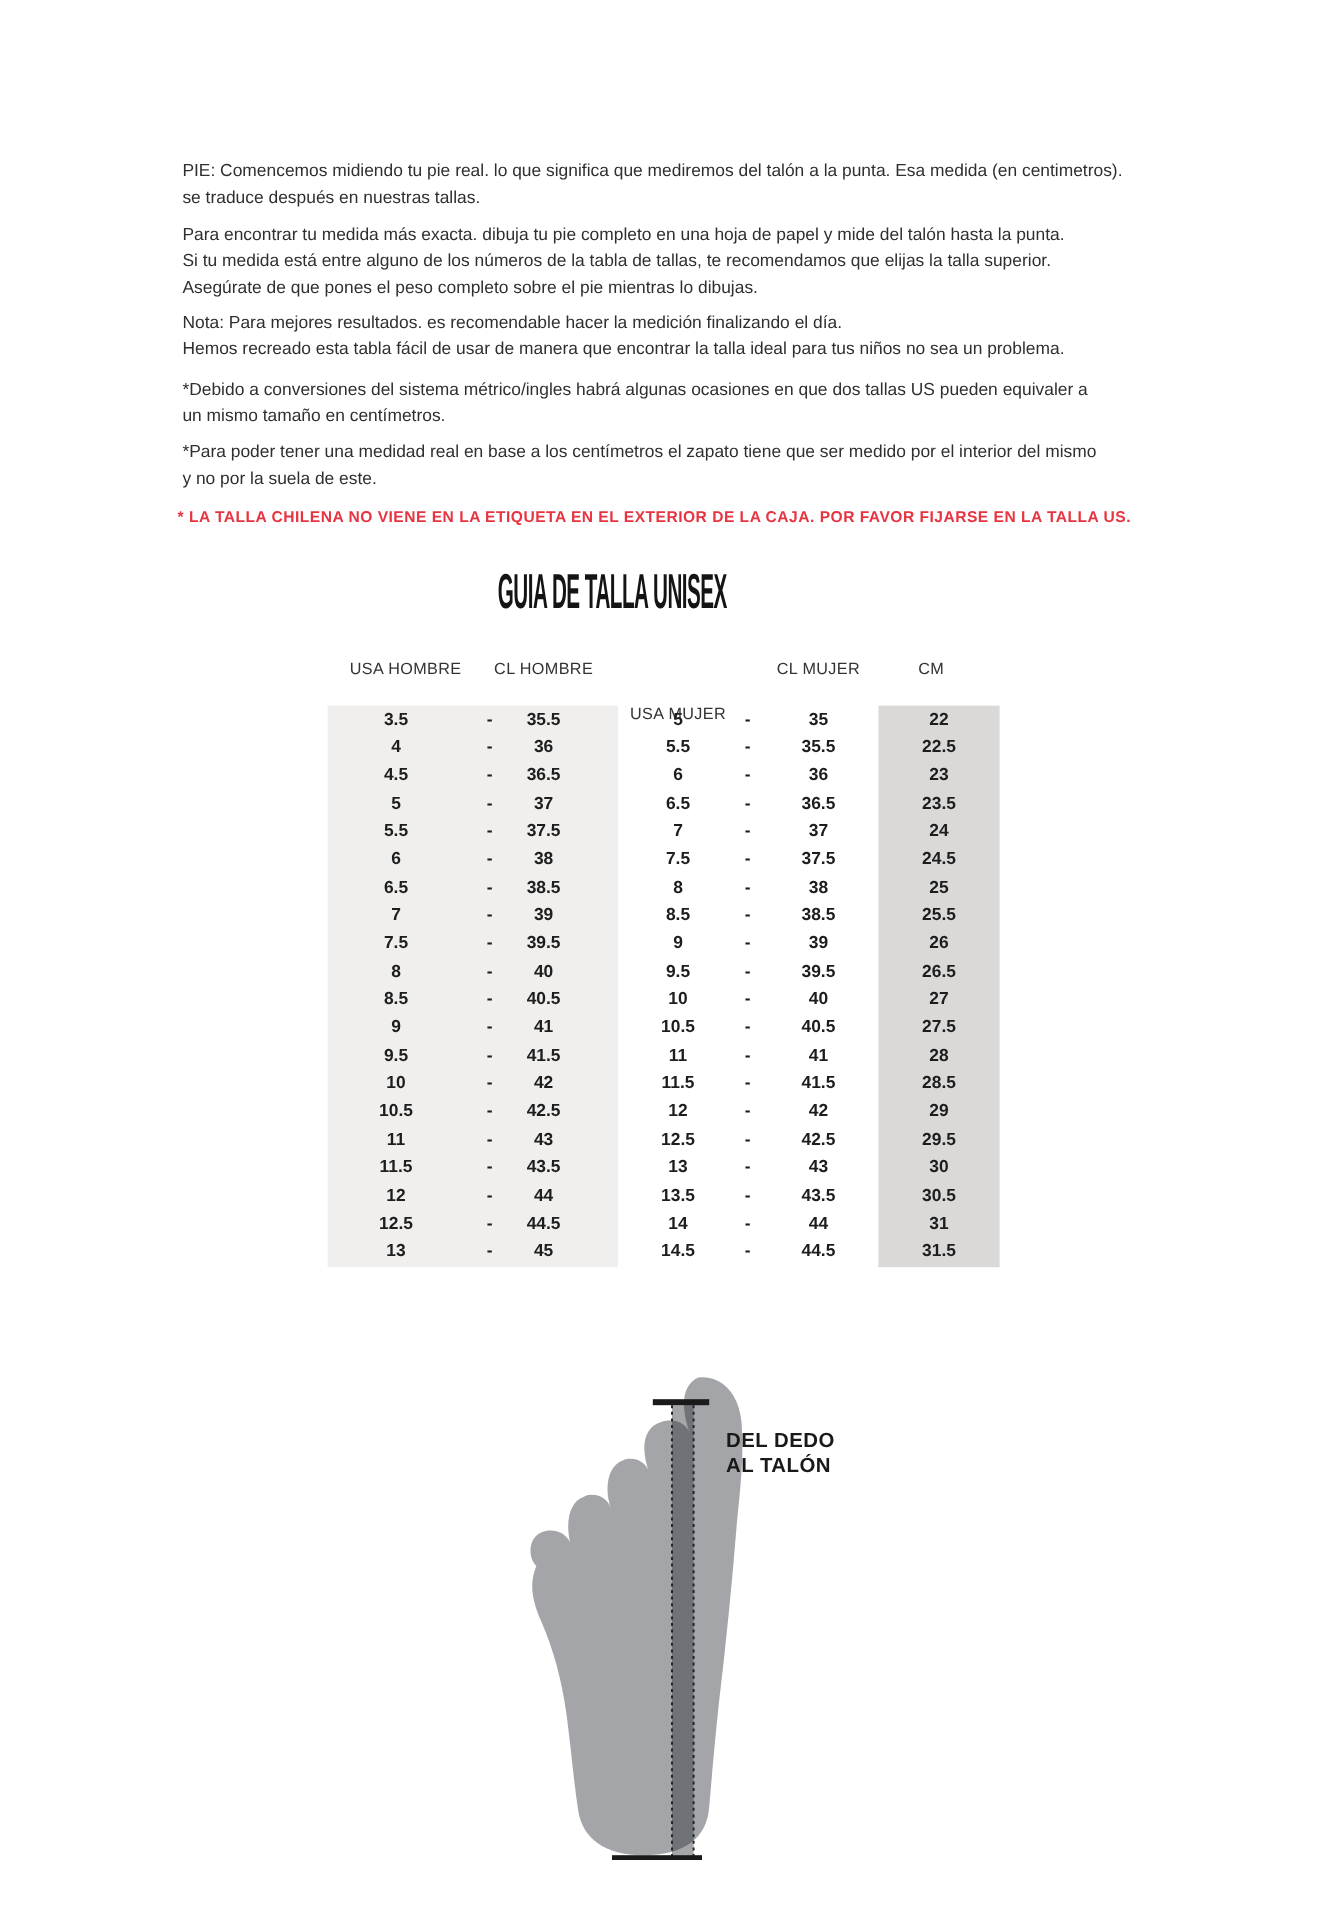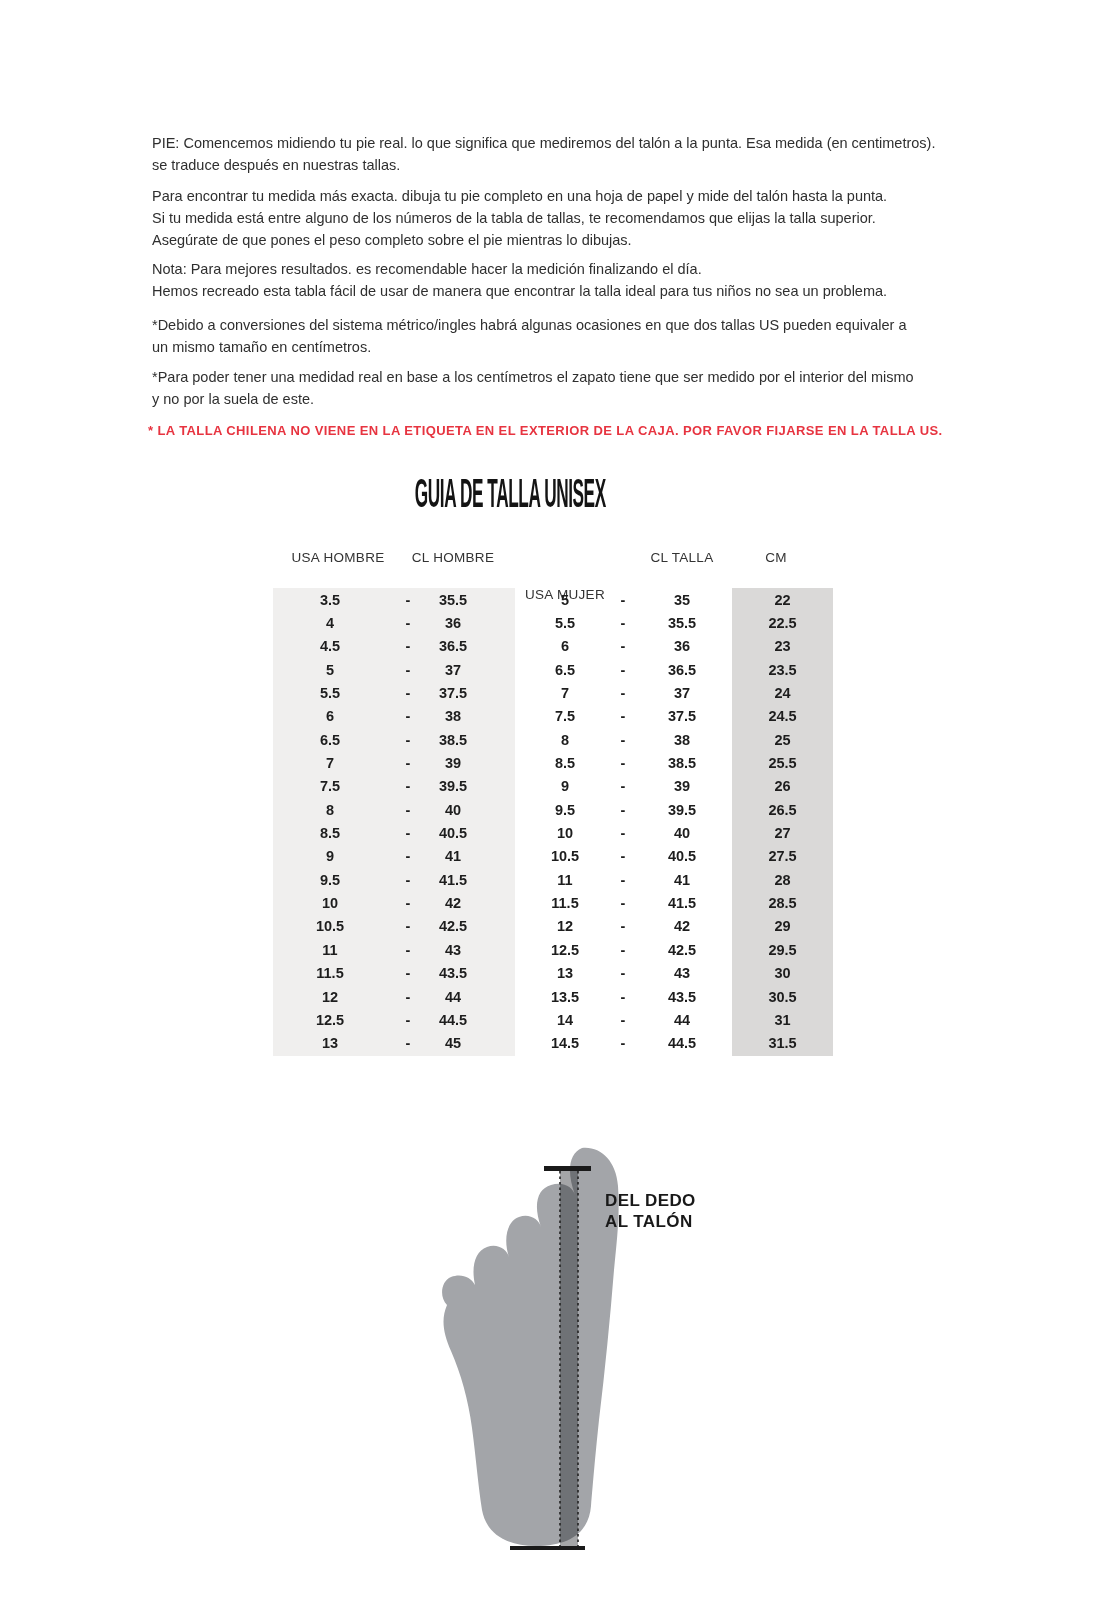--- a/index.html
+++ b/index.html
@@ -71,21 +71,21 @@
 
   <div class="warning">* LA TALLA CHILENA NO VIENE EN LA ETIQUETA EN EL EXTERIOR DE LA CAJA.  POR FAVOR FIJARSE EN LA TALLA US.</div>
 
   <div class="h2">
     <span class="cond">GUIA DE TALLA UNISEX</span>
   </div>
 
   <div class="thead-cell th0">USA HOMBRE</div>
   <div class="thead-cell th1">CL HOMBRE</div>
   <div class="thead-cell th2">USA MUJER</div>
-  <div class="thead-cell th3">CL TALLA</div>
+  <div class="thead-cell th3">CL MUJER</div>
   <div class="thead-cell th4">CM</div>
 
   <div class="tbg tbg1"></div>
   <div class="tbg tbg2"></div>
 
   <div class="tbody" id="size-table">
       <div class="trow">
         <div class="tcell c0">3.5</div>
         <div class="tcell c1">-</div>
         <div class="tcell c2">35.5</div>

